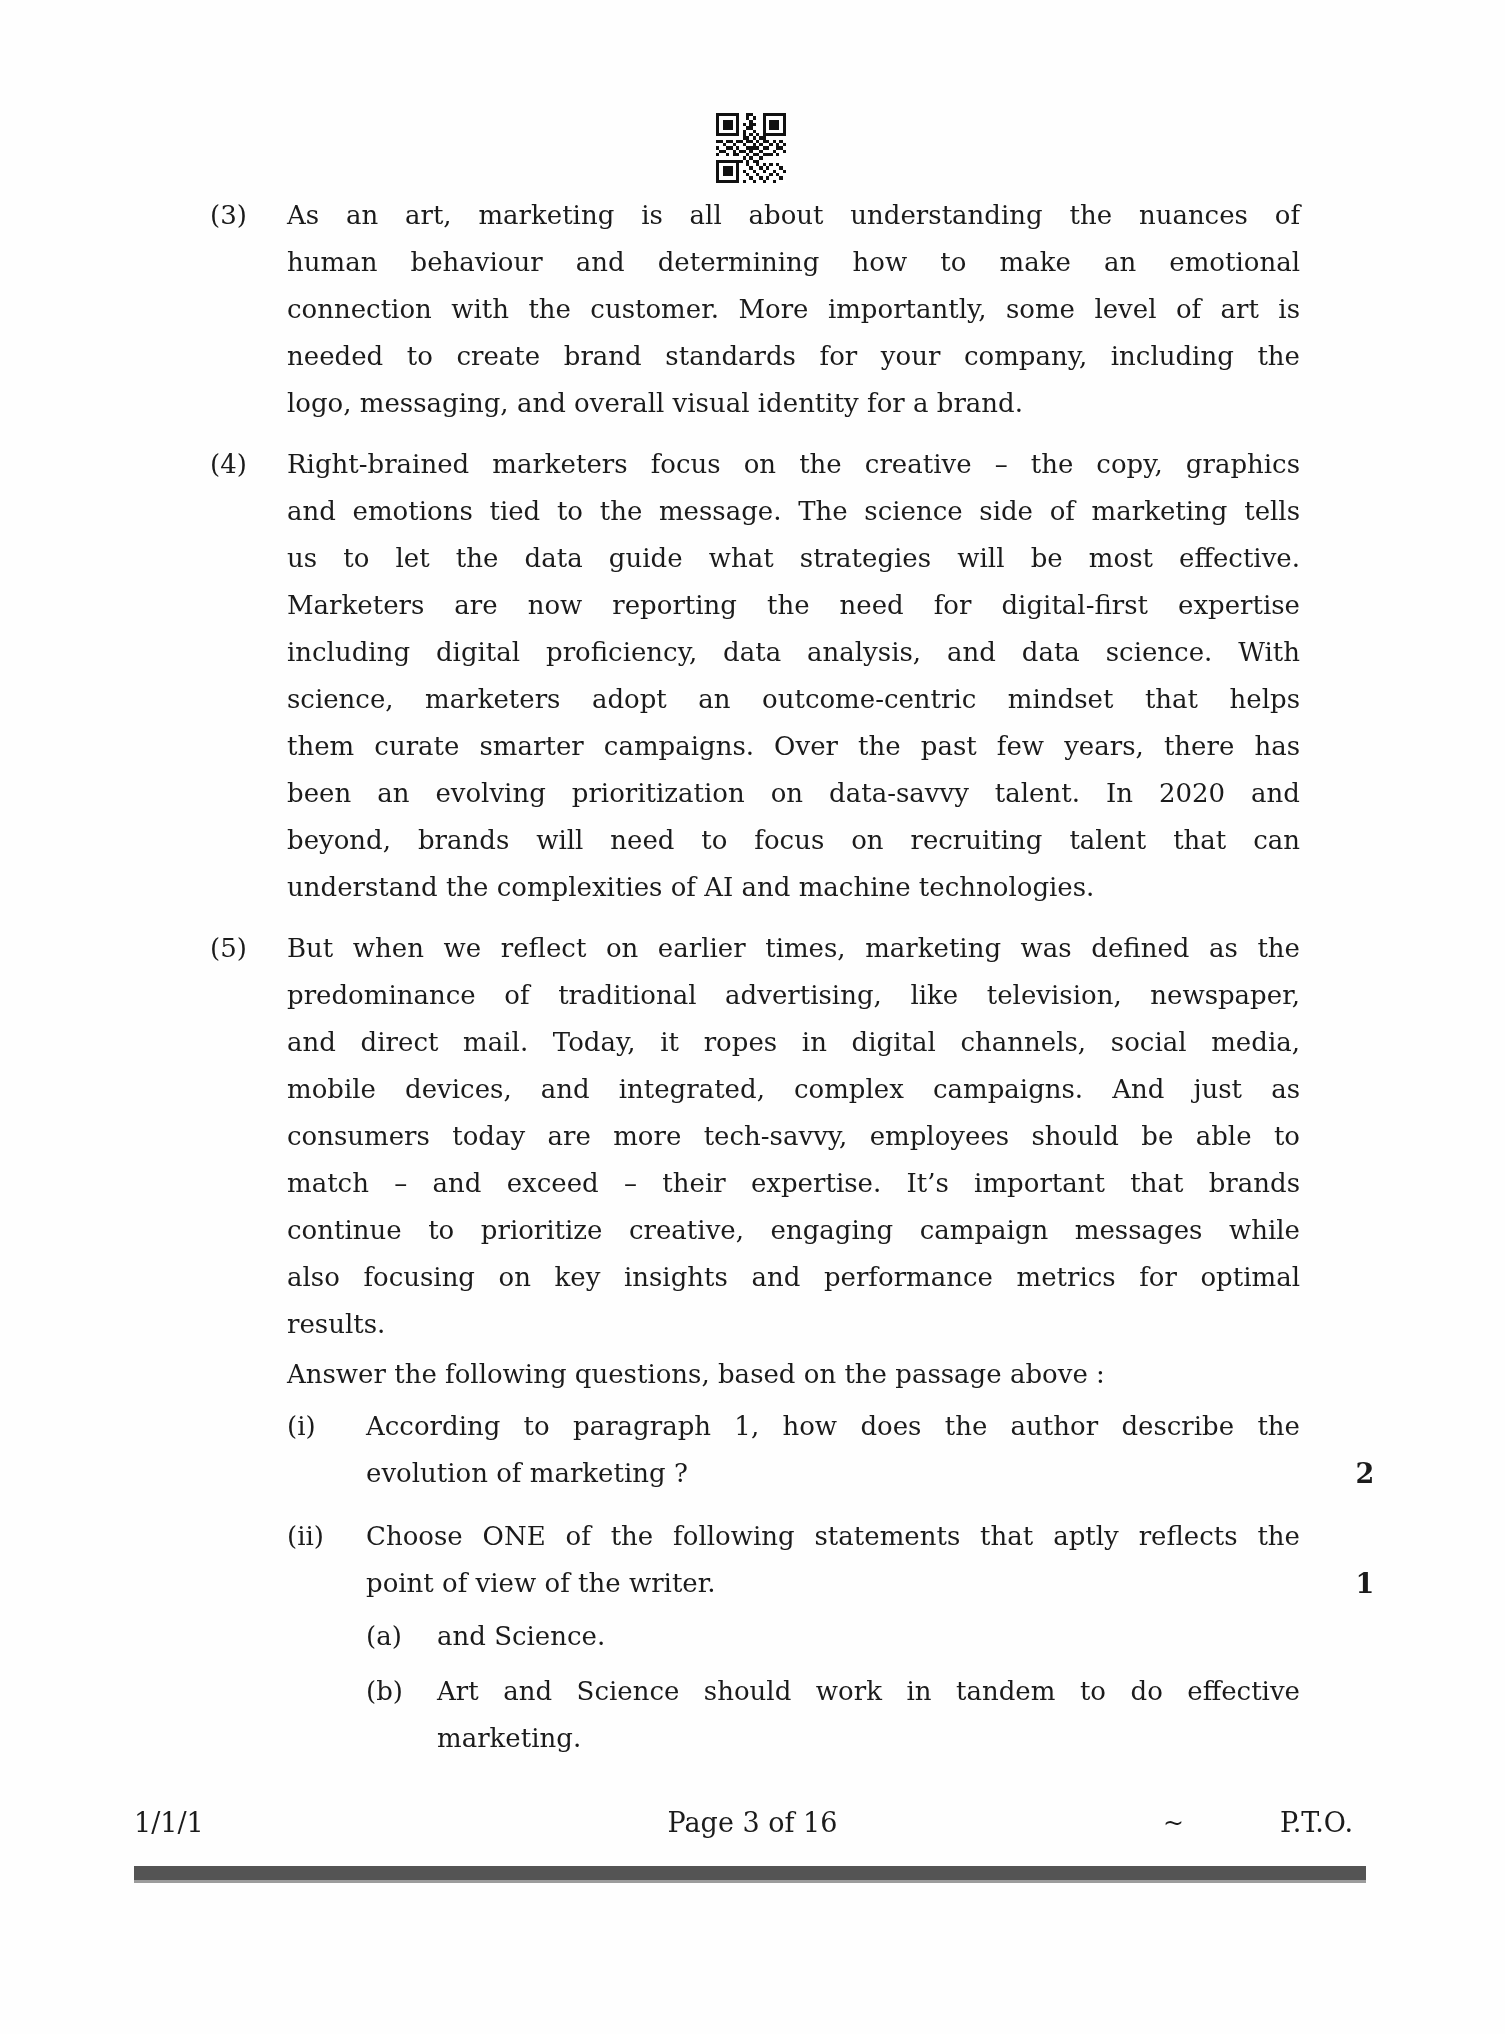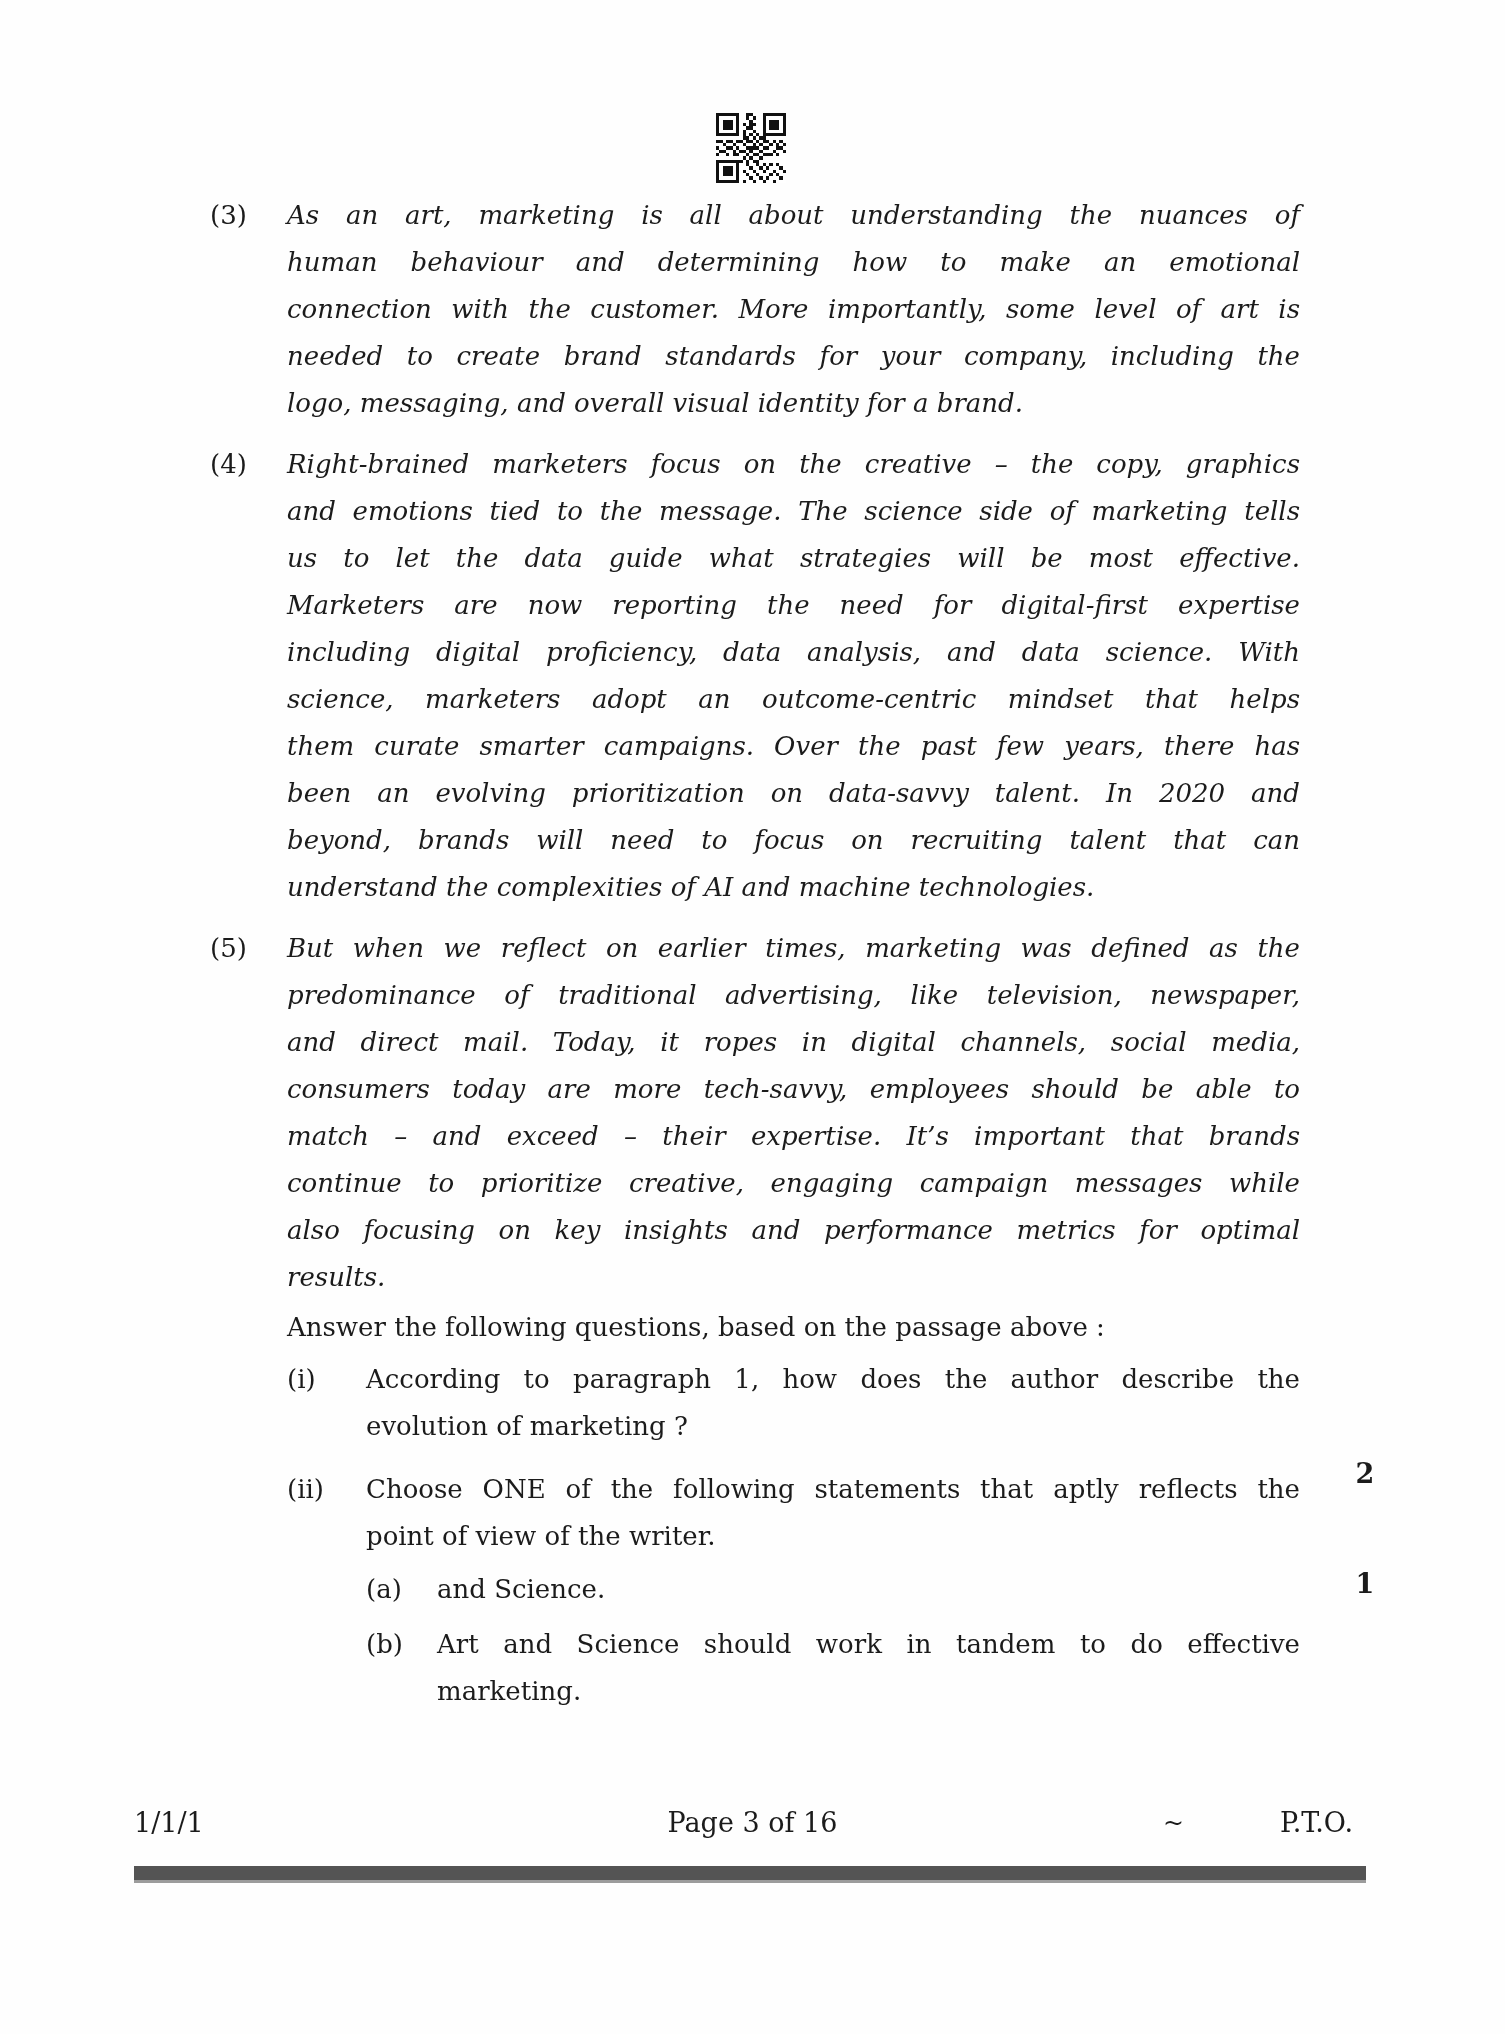--- a/index.html
+++ b/index.html
@@ -12,21 +12,21 @@
     overflow:hidden;
   }
   .qr{position:absolute;left:716px;top:112px;width:70px;height:72px;}
   .content{
     position:absolute;left:210px;top:192px;width:1090px;
     font-size:26px;line-height:47px;
   }
   .para-row{display:flex;align-items:flex-start;}
   .para-row + .para-row{margin-top:14px;}
   .pnum{flex:0 0 77px;}
-  .pbody{flex:1 1 auto;min-width:0;font-style:italic;}
+  .pbody{flex:1 1 auto;min-width:0;}
   .line{text-align:justify;text-align-last:justify;white-space:nowrap;}
   .line.last{text-align:left;text-align-last:left;}
   .heading-row{margin-left:77px;margin-top:3px;font-weight:normal;}
   .q-row{display:flex;margin-left:77px;align-items:flex-start;}
   .q-row.qi{margin-top:5px;}
   .q-row.qii{margin-top:16px;}
   .qnum{flex:0 0 79px;}
   .qbody{flex:1 1 auto;min-width:0;}
   .opt-row{display:flex;margin-left:156px;align-items:flex-start;}
   .opt-row.oa{margin-top:6px;}
@@ -104,20 +104,21 @@
         <div class="line last">understand the complexities of AI and machine technologies.</div>
       </div>
     </div>
 
     <div class="para-row">
       <div class="pnum">(5)</div>
       <div class="pbody">
         <div class="line">But when we reflect on earlier times, marketing was defined as the</div>
         <div class="line">predominance of traditional advertising, like television, newspaper,</div>
         <div class="line">and direct mail. Today, it ropes in digital channels, social media,</div>
+        <div class="line">mobile devices, and integrated, complex campaigns. And just as</div>
         <div class="line">consumers today are more tech-savvy, employees should be able to</div>
         <div class="line">match – and exceed – their expertise. It’s important that brands</div>
         <div class="line">continue to prioritize creative, engaging campaign messages while</div>
         <div class="line">also focusing on key insights and performance metrics for optimal</div>
         <div class="line last">results.</div>
       </div>
     </div>
 
     <div class="heading-row">Answer the following questions, based on the passage above :</div>
 

